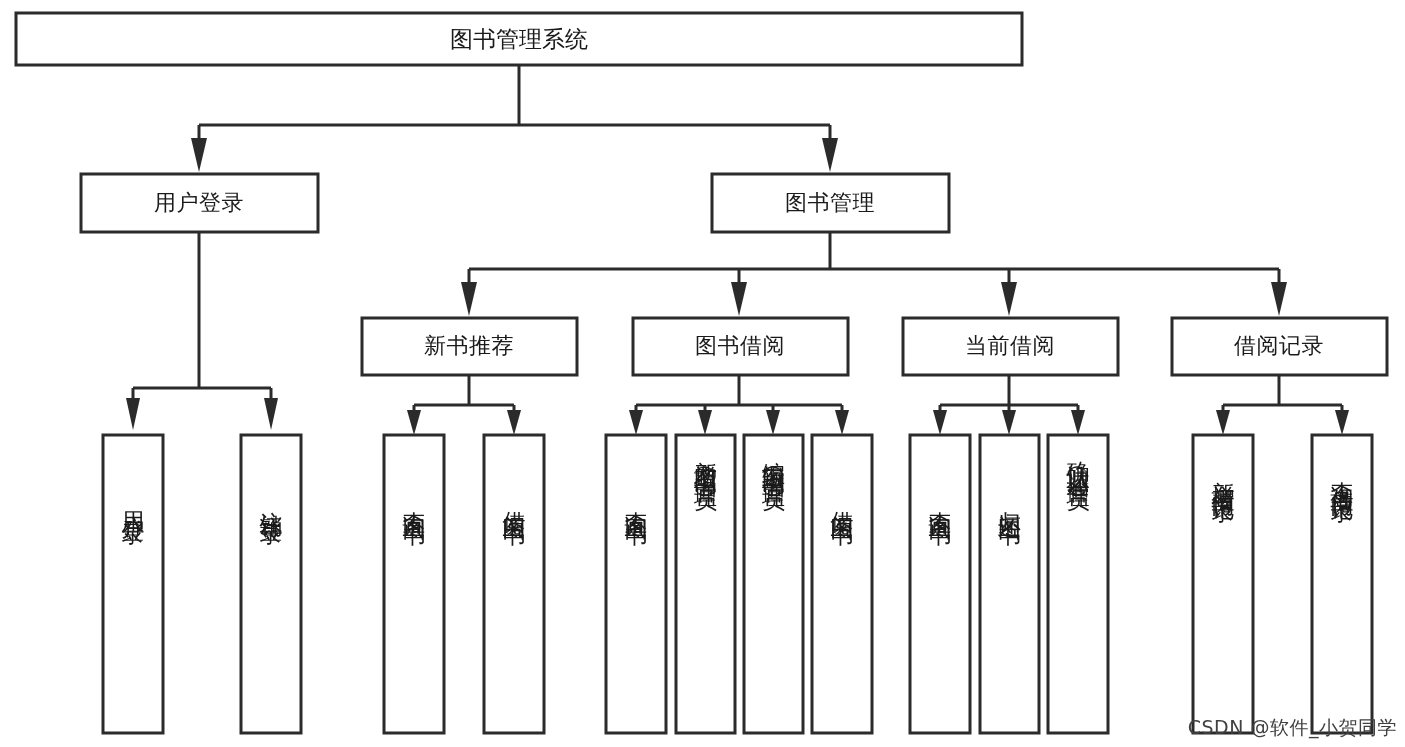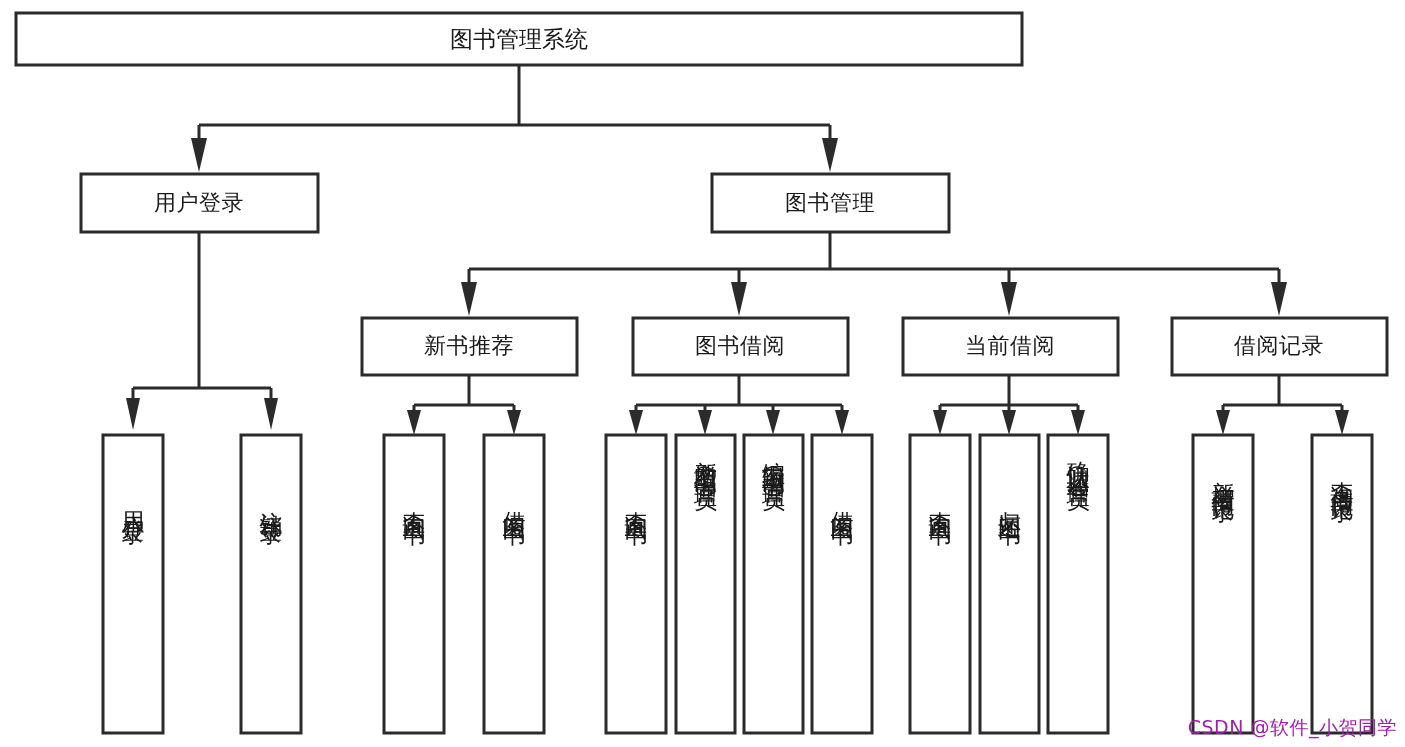--- a/index.html
+++ b/index.html
@@ -72,21 +72,21 @@
     color: #1a1a1a;
     letter-spacing: 4px;
     white-space: nowrap;
   }
   #watermark {
     position: absolute;
     right: 8px;
     bottom: 6px;
     font-family: "DejaVu Sans", "Liberation Sans", sans-serif;
     font-size: 19px;
-    color: #a21caf;
+    color: #404040;
     letter-spacing: 0.5px;
     white-space: nowrap;
   }
 </style>
 </head>
 <body>
 
 <div id="diagram-root">
 
   <svg class="diagram" viewBox="0 0 1405 747">

